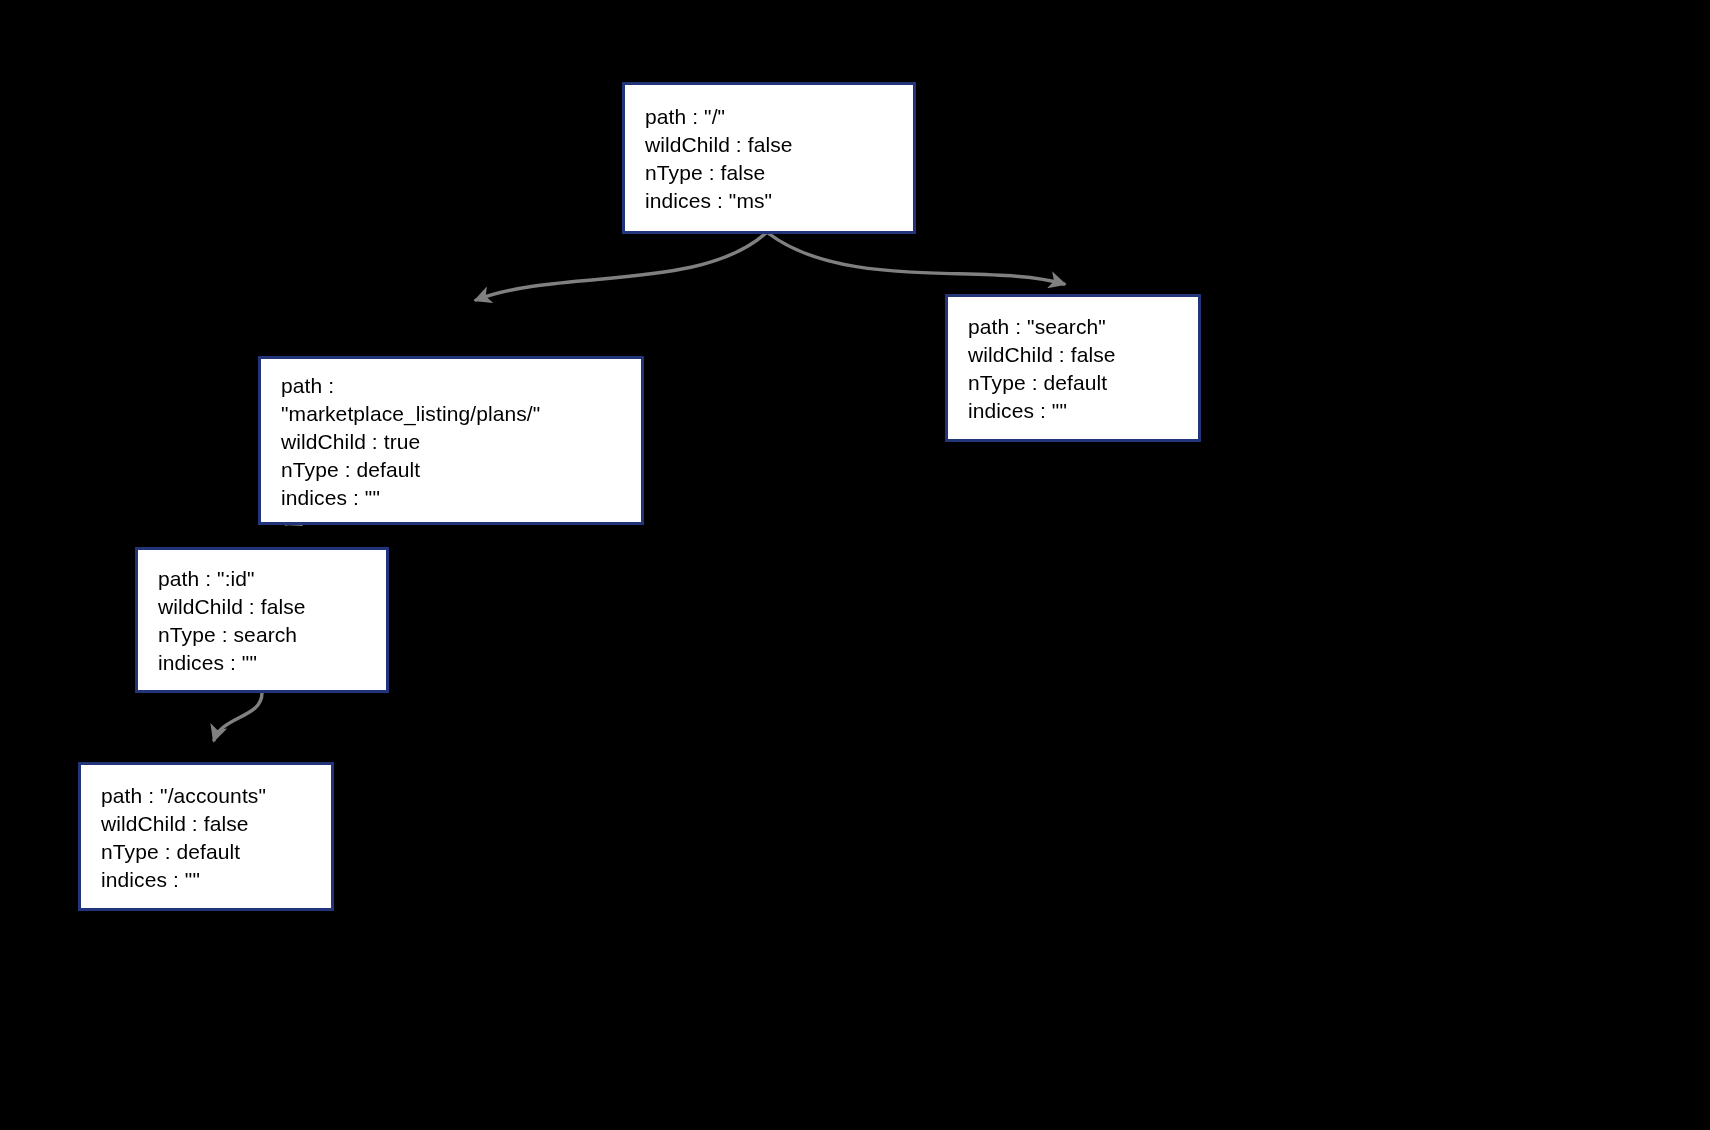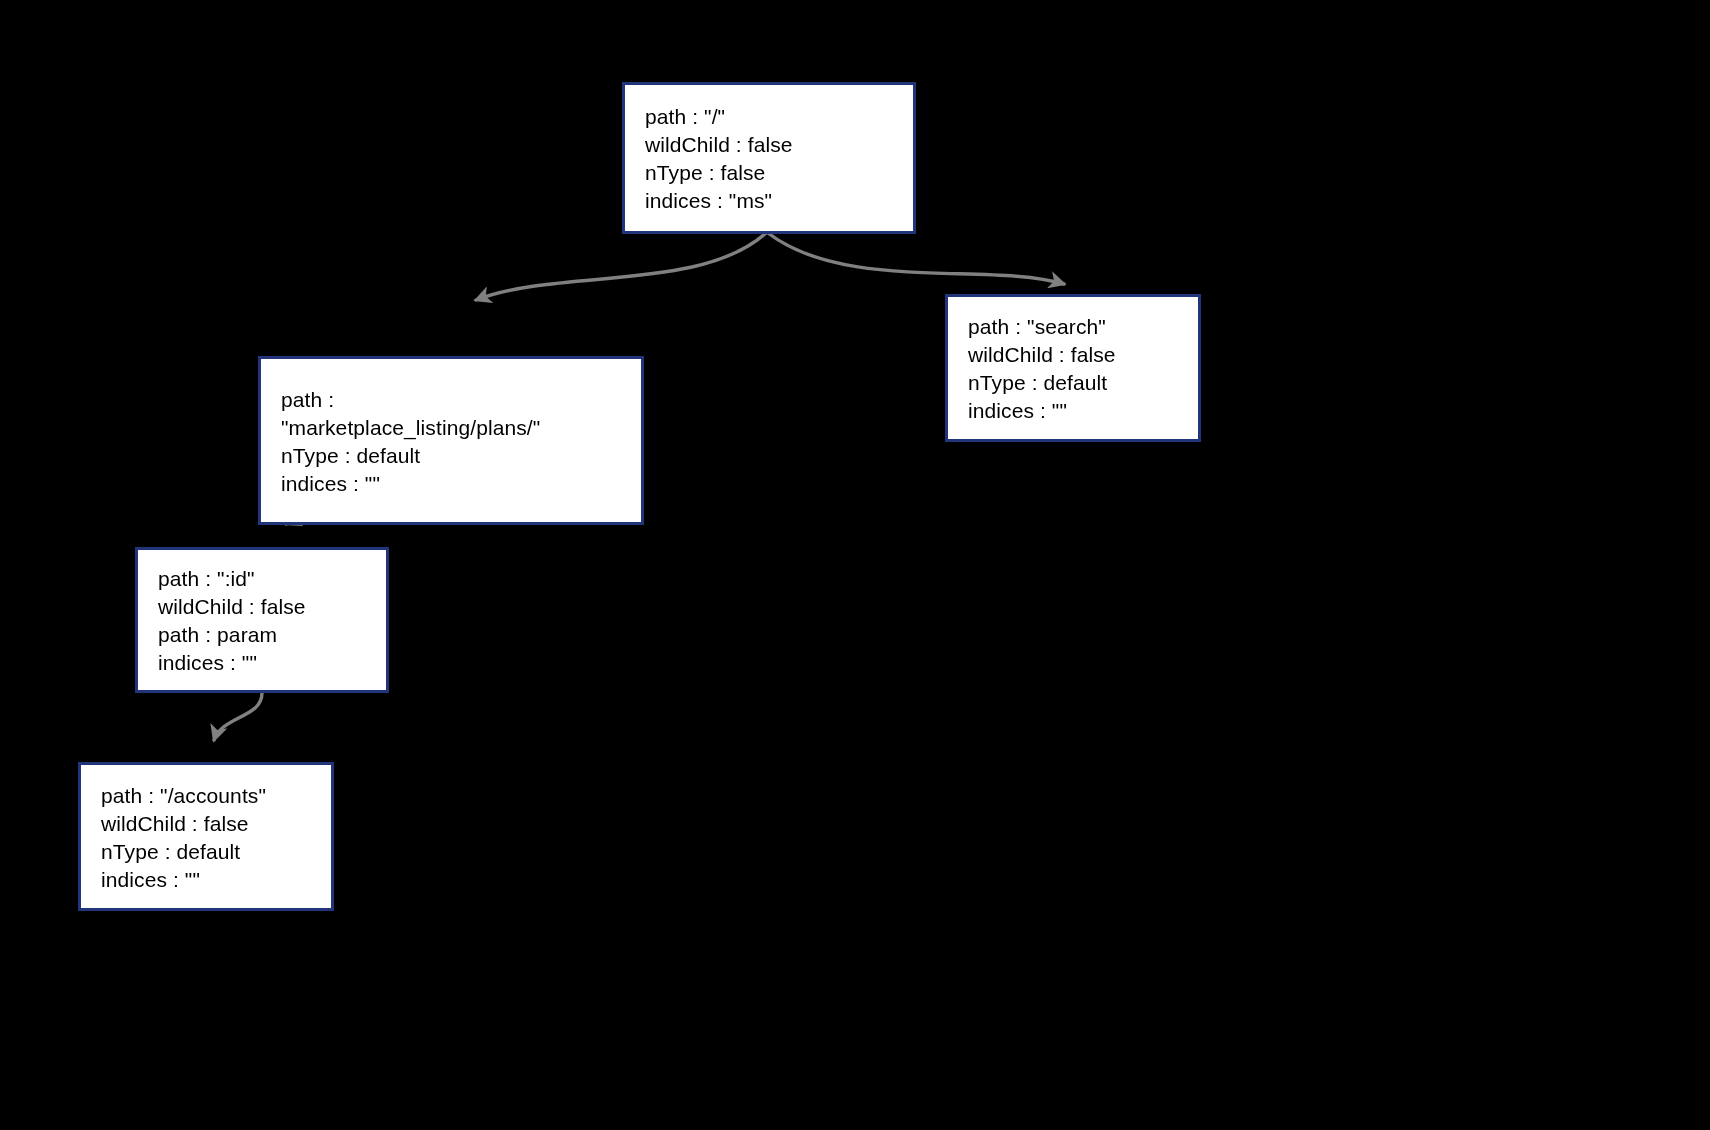--- a/index.html
+++ b/index.html
@@ -66,35 +66,36 @@
   <div class="node" style="left:622px; top:82px; width:294px; height:152px;">
     <div class="node-line">path : "/"</div>
     <div class="node-line">wildChild : false</div>
     <div class="node-line">nType : false</div>
     <div class="node-line">indices : "ms"</div>
   </div>
 
   <div class="node" style="left:258px; top:320px; width:386px; height:169px;margin-top:36px;">
     <div class="node-line">path :</div>
     <div class="node-line">"marketplace_listing/plans/"</div>
+    <div class="node-line">wildChild : true</div>
     <div class="node-line">nType : default</div>
     <div class="node-line">indices : ""</div>
   </div>
 
   <div class="node" style="left:945px; top:294px; width:256px; height:148px;">
     <div class="node-line">path : "search"</div>
     <div class="node-line">wildChild : false</div>
     <div class="node-line">nType : default</div>
     <div class="node-line">indices : ""</div>
   </div>
 
   <div class="node" style="left:135px; top:547px; width:254px; height:146px;">
     <div class="node-line">path : ":id"</div>
     <div class="node-line">wildChild : false</div>
-    <div class="node-line">path : param</div>
+    <div class="node-line">nType : search</div>
     <div class="node-line">indices : ""</div>
   </div>
 
   <div class="node" style="left:78px; top:762px; width:256px; height:149px;">
     <div class="node-line">path : "/accounts"</div>
     <div class="node-line">wildChild : false</div>
     <div class="node-line">nType : default</div>
     <div class="node-line">indices : ""</div>
   </div>
 

